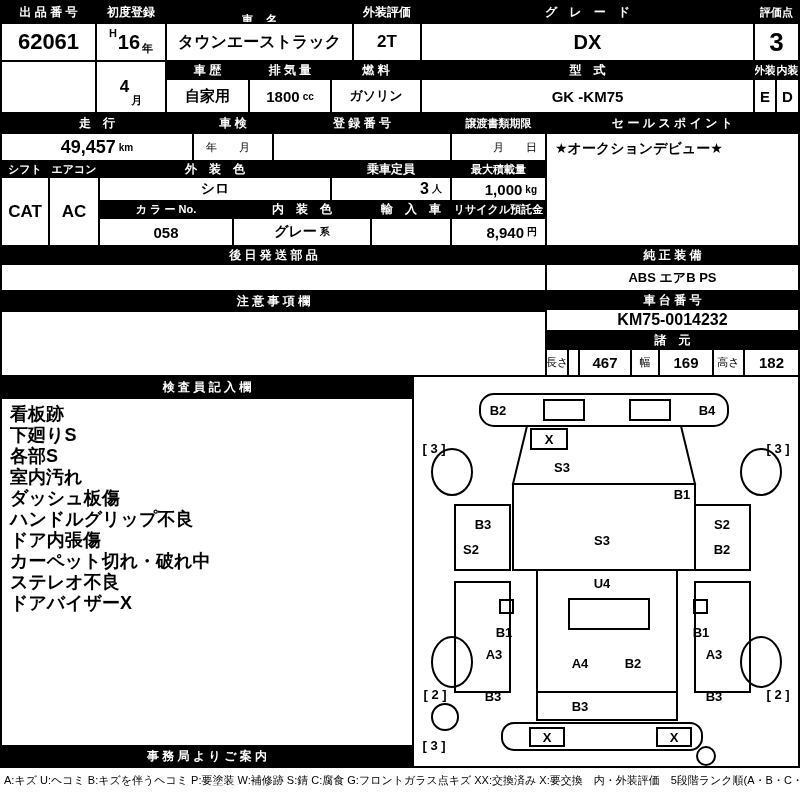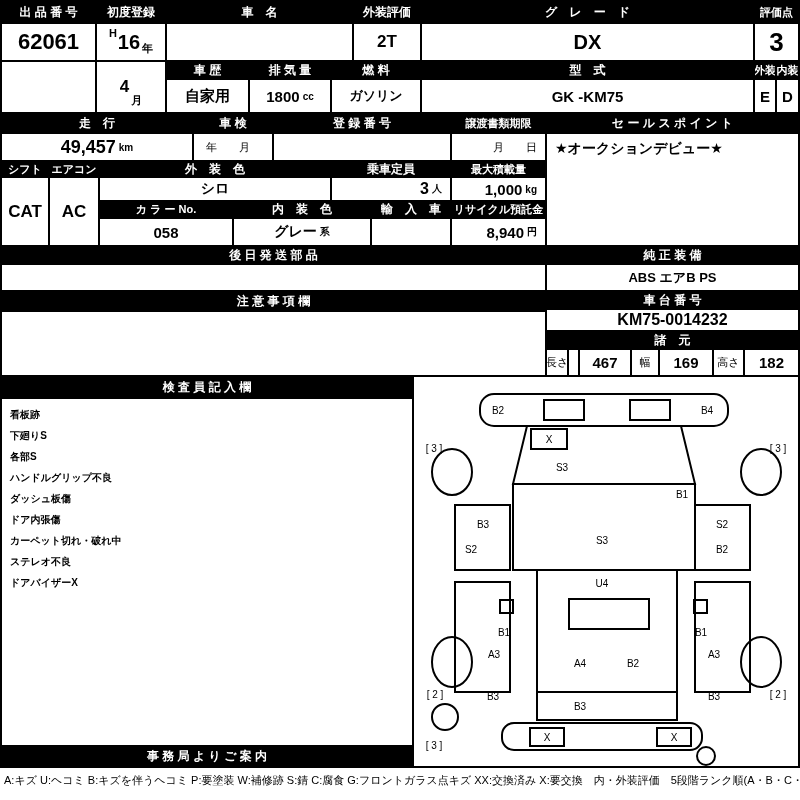--- a/index.html
+++ b/index.html
@@ -13,45 +13,46 @@
   .tl{align-items:flex-start;justify-content:flex-start;padding:6px 8px;}
   .r{justify-content:flex-end;padding-right:8px;}
   .l{justify-content:flex-start;padding-left:12px;}
   .plain{font-weight:normal;}.f11{font-size:11px;}.f13{font-size:13px;}.f14{font-size:14px;}
   .f15{font-size:15px;}.f16{font-size:16px;}.f17{font-size:17px;}.f18{font-size:18px;}
   .f20{font-size:20px;}.f22{font-size:22px;}.f26{font-size:26px;}
   .u{font-size:10px;font-weight:bold;margin-left:3px;}
   .sup{font-size:11px;font-weight:bold;align-self:flex-start;margin-top:3px;margin-right:1px;}
   .sub{font-size:11px;font-weight:bold;align-self:flex-end;margin-bottom:4px;margin-left:2px;}
   .notes{padding:5px 8px;}
-  .note-line{font-size:10px;font-weight:bold;line-height:21px;white-space:nowrap;}
+  .note-line{font-size:18px;font-weight:bold;line-height:21px;white-space:nowrap;}
   .dg svg{position:absolute;left:0;top:0;width:100%;height:100%;}
   .dg svg *{stroke:#000;stroke-width:2;fill:none;}
   .marks{position:absolute;left:0;top:0;width:100%;height:100%;}
-  .mark{position:absolute;transform:translate(-50%,-50%);font-weight:normal;font-size:10px;white-space:nowrap;}
+  .mark{position:absolute;transform:translate(-50%,-50%);font-weight:bold;font-size:13px;white-space:nowrap;}
   .legend{position:absolute;left:4px;top:773px;width:794px;font-size:11px;white-space:nowrap;}
 </style>
 </head>
 <body>
 
 <div class="sheet">
 
   <div class="c h" style="left:0;top:0;width:97px;height:24px">出 品 番 号</div>
   <div class="c h" style="left:95px;top:0;width:72px;height:24px">初度登録</div>
-  <div class="c h" style="left:165px;top:0;width:189px;height:24px">車　名</div>
+  <div class="c h" style="left:165px;top:0;width:189px;height:40px">車　名</div>
   <div class="c h" style="left:352px;top:0;width:70px;height:24px">外装評価</div>
   <div class="c h" style="left:420px;top:0;width:335px;height:24px">グ　レ　ー　ド</div>
   <div class="c h s" style="left:753px;top:0;width:47px;height:24px">評価点</div>
 
   <div class="c v f22" style="left:0;top:22px;width:97px;height:40px">62061</div>
   <div class="c v" style="left:95px;top:22px;width:72px;height:40px">
     <span class="sup">H</span>
     <span class="f20">16</span>
     <span class="sub">年</span>
   </div>
+  <div class="c v f16" style="left:165px;top:22px;width:189px;height:40px">タウンエーストラック</div>
   <div class="c v f17" style="left:352px;top:22px;width:70px;height:40px">2T</div>
   <div class="c v f20" style="left:420px;top:22px;width:335px;height:40px">DX</div>
   <div class="c v f26" style="left:753px;top:22px;width:47px;height:40px">3</div>
 
   <div class="c" style="left:0;top:60px;width:97px;height:54px"></div>
   <div class="c v" style="left:95px;top:60px;width:72px;height:54px">
     <span class="f17">4</span>
     <span class="sub">月</span>
   </div>
   <div class="c h" style="left:165px;top:60px;width:85px;height:20px">車 歴</div>
@@ -135,22 +136,23 @@
   <div class="c v plain f11" style="left:630px;top:348px;width:30px;height:29px">幅</div>
   <div class="c v f15" style="left:658px;top:348px;width:56px;height:29px">169</div>
   <div class="c v plain f11" style="left:712px;top:348px;width:33px;height:29px">高さ</div>
   <div class="c v f15" style="left:743px;top:348px;width:57px;height:29px">182</div>
 
   <div class="c h" style="left:0;top:375px;width:414px;height:24px">検 査 員 記 入 欄</div>
   <div class="c notes" style="left:0;top:397px;width:414px;height:350px">
       <div class="note-line">看板跡</div>
       <div class="note-line">下廻りS</div>
       <div class="note-line">各部S</div>
+      <div class="note-line">室内汚れ</div>
+      <div class="note-line">ダッシュ板傷</div>
       <div class="note-line">ハンドルグリップ不良</div>
-      <div class="note-line">ダッシュ板傷</div>
       <div class="note-line">ドア内張傷</div>
       <div class="note-line">カーペット切れ・破れ中</div>
       <div class="note-line">ステレオ不良</div>
       <div class="note-line">ドアバイザーX</div>
     </div>
   <div class="c h" style="left:0;top:745px;width:414px;height:23px">事 務 局 よ り ご 案 内</div>
 
   <div class="c dg" style="left:412px;top:375px;width:388px;height:393px">
     <svg viewBox="0 0 384 389" preserveAspectRatio="none">
       <rect x="66" y="17" width="248" height="32" rx="14"></rect>

